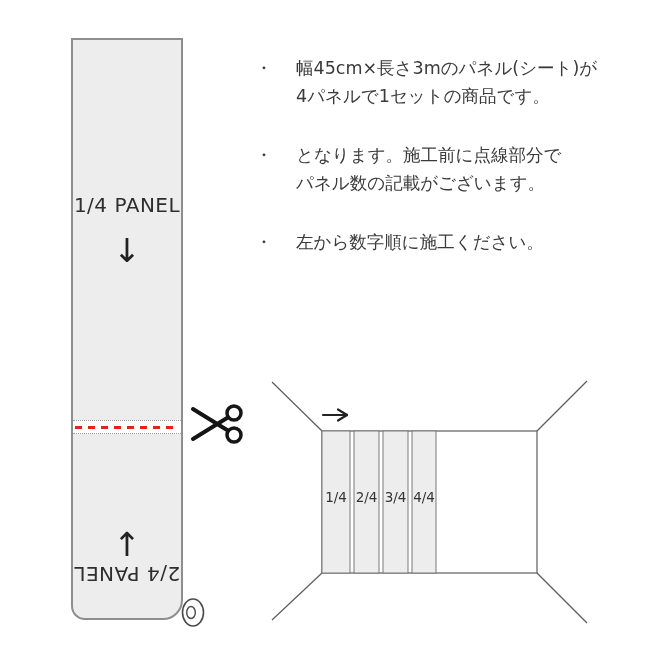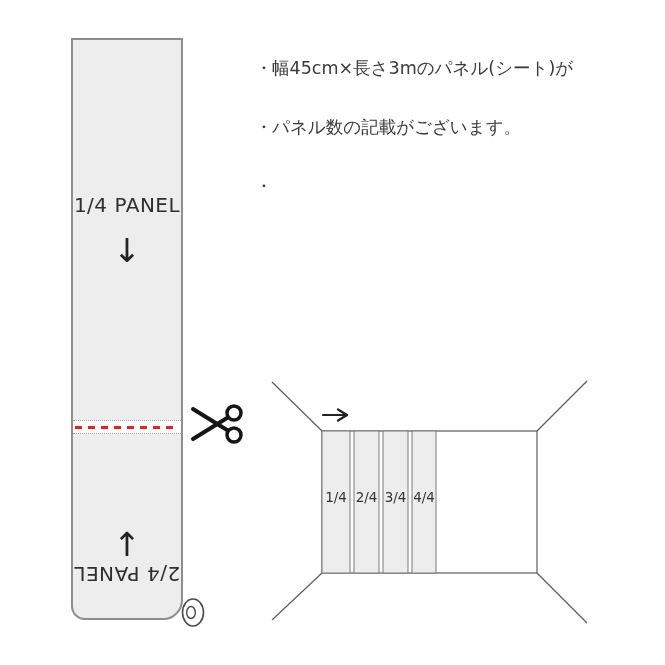--- a/index.html
+++ b/index.html
@@ -32,21 +32,21 @@
   .cut-red{
     position:absolute;left:2px;right:2px;top:5px;height:3px;
     background:repeating-linear-gradient(90deg,#e8211a 0 7px,transparent 7px 13px);
   }
   .scissors{position:absolute;left:190px;top:401px;width:58px;height:46px;}
   .roll{position:absolute;left:177px;top:594px;width:33px;height:37px;}
   
   .notes{position:absolute;left:255px;top:54px;width:400px;color:#3a3a3a;}
   .note{display:flex;margin-bottom:31px;}
   .note-marker{width:17px;flex:0 0 17px;font-size:17.5px;line-height:28px;}
-  .note-lines{flex:1;}
+  .note-lines{flex:1;margin-left:24px;}
   .note-line{display:block;font-size:17.5px;line-height:28px;white-space:nowrap;}
   
   .room{position:absolute;left:265px;top:372px;width:335px;height:260px;}
   .room text{font-size:13.5px;fill:#333333;font-family:"DejaVu Sans","Liberation Sans",sans-serif;}
 </style>
 </head>
 <body>
 
 <div class="canvas">
 
@@ -73,33 +73,36 @@
     <ellipse cx="16" cy="18.5" rx="10.5" ry="13.5" fill="#ffffff" stroke="#4a4a4a" stroke-width="1.6"></ellipse>
     <ellipse cx="14" cy="18.5" rx="4.3" ry="6" fill="#ffffff" stroke="#4a4a4a" stroke-width="1.4"></ellipse>
   </svg>
 
   <div class="notes">
 
     <div class="note">
       <span class="note-marker">・</span>
       <span class="note-lines">
         <span class="note-line">幅45cm×長さ3mのパネル(シート)が</span>
+        <span class="note-line">4パネルで1セットの商品です。</span>
       </span>
     </div>
 
     <div class="note">
       <span class="note-marker">・</span>
       <span class="note-lines">
+        <span class="note-line">となります。施工前に点線部分で</span>
         <span class="note-line">パネル数の記載がございます。</span>
       </span>
     </div>
 
     <div class="note">
       <span class="note-marker">・</span>
       <span class="note-lines">
+        <span class="note-line">左から数字順に施工ください。</span>
       </span>
     </div>
 
   </div>
 
   <svg class="room" viewBox="0 0 335 260">
 
     <line x1="57" y1="59" x2="7" y2="10" stroke="#5c5c5c" stroke-width="1.2"></line>
     <line x1="272" y1="59" x2="322" y2="9" stroke="#5c5c5c" stroke-width="1.2"></line>
     <line x1="57" y1="201" x2="7" y2="248" stroke="#5c5c5c" stroke-width="1.2"></line>

